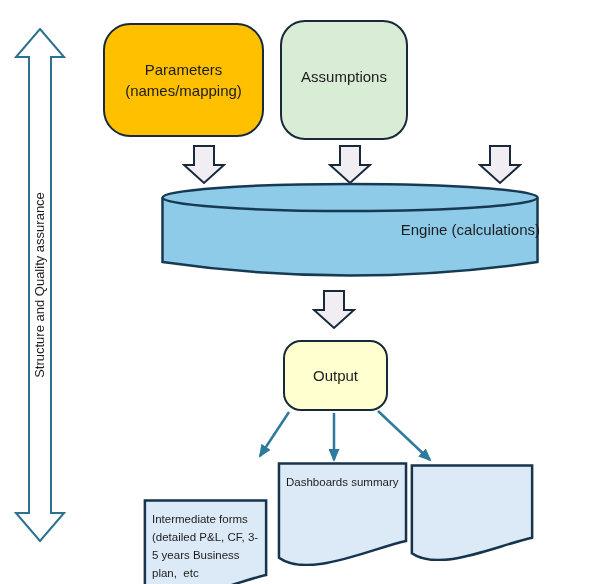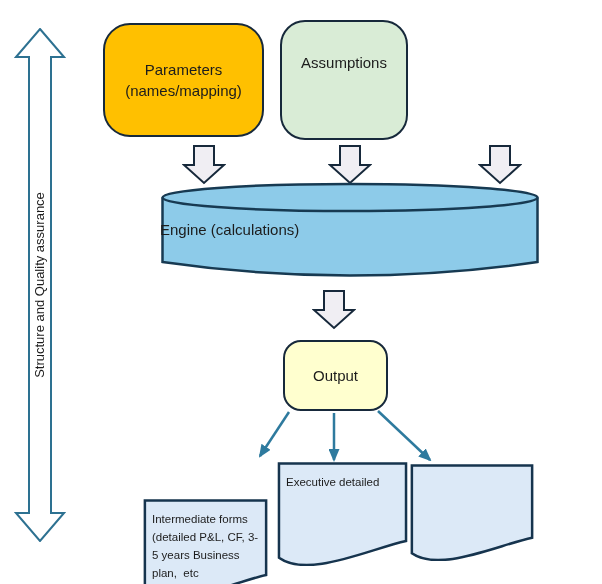--- a/index.html
+++ b/index.html
@@ -8,24 +8,24 @@
     font-family:"Liberation Sans", sans-serif;color:var(--c-text,#1c1c1c);
   }
   .abs{position:absolute;}
   
   .box{
     position:absolute;display:flex;align-items:center;justify-content:center;
     border:2.5px solid var(--c-outline);box-sizing:border-box;text-align:center;
   }
   .box-label{white-space:pre-line;font-size:15px;line-height:1.42;}
   .box-params{left:103px;top:23px;width:161px;height:114px;border-radius:27px;background:var(--c-orange);}
-  .box-assumptions{left:280px;top:20px;width:128px;height:120px;border-radius:25px;background:var(--c-green);align-items:flex-start;padding-top:30px;}
+  .box-assumptions{left:280px;top:20px;width:128px;height:120px;border-radius:25px;background:var(--c-green);align-items:flex-start;padding-top:44px;}
   .box-input{left:420px;top:18px;width:170px;height:122px;border-radius:25px;background:var(--c-gray);}
   
-  .cyl-label{left:160px;top:222px;width:380px;text-align:left;font-size:15px;line-height:16px;}
+  .cyl-label{left:160px;top:222px;width:380px;text-align:right;font-size:15px;line-height:16px;}
   
   .box-output{left:283px;top:340px;width:105px;height:71px;border-radius:18px;background:var(--c-yellow);}
   
   .doc{position:absolute;}
   .doc svg{position:absolute;left:0;top:0;width:100%;height:100%;}
   .doc-text{
     position:relative;padding:11px 6px 0 9px;font-size:11.5px;line-height:1.58;
     white-space:pre-wrap;text-align:left;
   }
   .doc1{left:143px;top:459px;width:125px;height:100px;margin-top:40px;}
@@ -98,21 +98,21 @@
     <div class="doc-text">Intermediate forms
 (detailed P&amp;L, CF, 3-
 5 years Business
 plan,  etc</div>
   </div>
 
   <div class="doc doc2">
     <svg viewBox="0 0 100 100" preserveAspectRatio="none">
       <path d="M1.5,1.5 L98.5,1.5 L98.5,76 C70,84 24,112 1.5,92 Z" fill="var(--c-doc_fill)" stroke="var(--c-doc_border)" stroke-width="2.5" vector-effect="non-scaling-stroke" stroke-linejoin="miter"></path>
     </svg>
-    <div class="doc-text">Executive detailed</div>
+    <div class="doc-text">Dashboards summary</div>
   </div>
 
   <div class="doc doc3">
     <svg viewBox="0 0 100 100" preserveAspectRatio="none">
       <path d="M1.5,1.5 L98.5,1.5 L98.5,76 C70,84 24,112 1.5,92 Z" fill="var(--c-doc_fill)" stroke="var(--c-doc_border)" stroke-width="2.5" vector-effect="non-scaling-stroke" stroke-linejoin="miter"></path>
     </svg>
   </div>
 
 </div>
 

